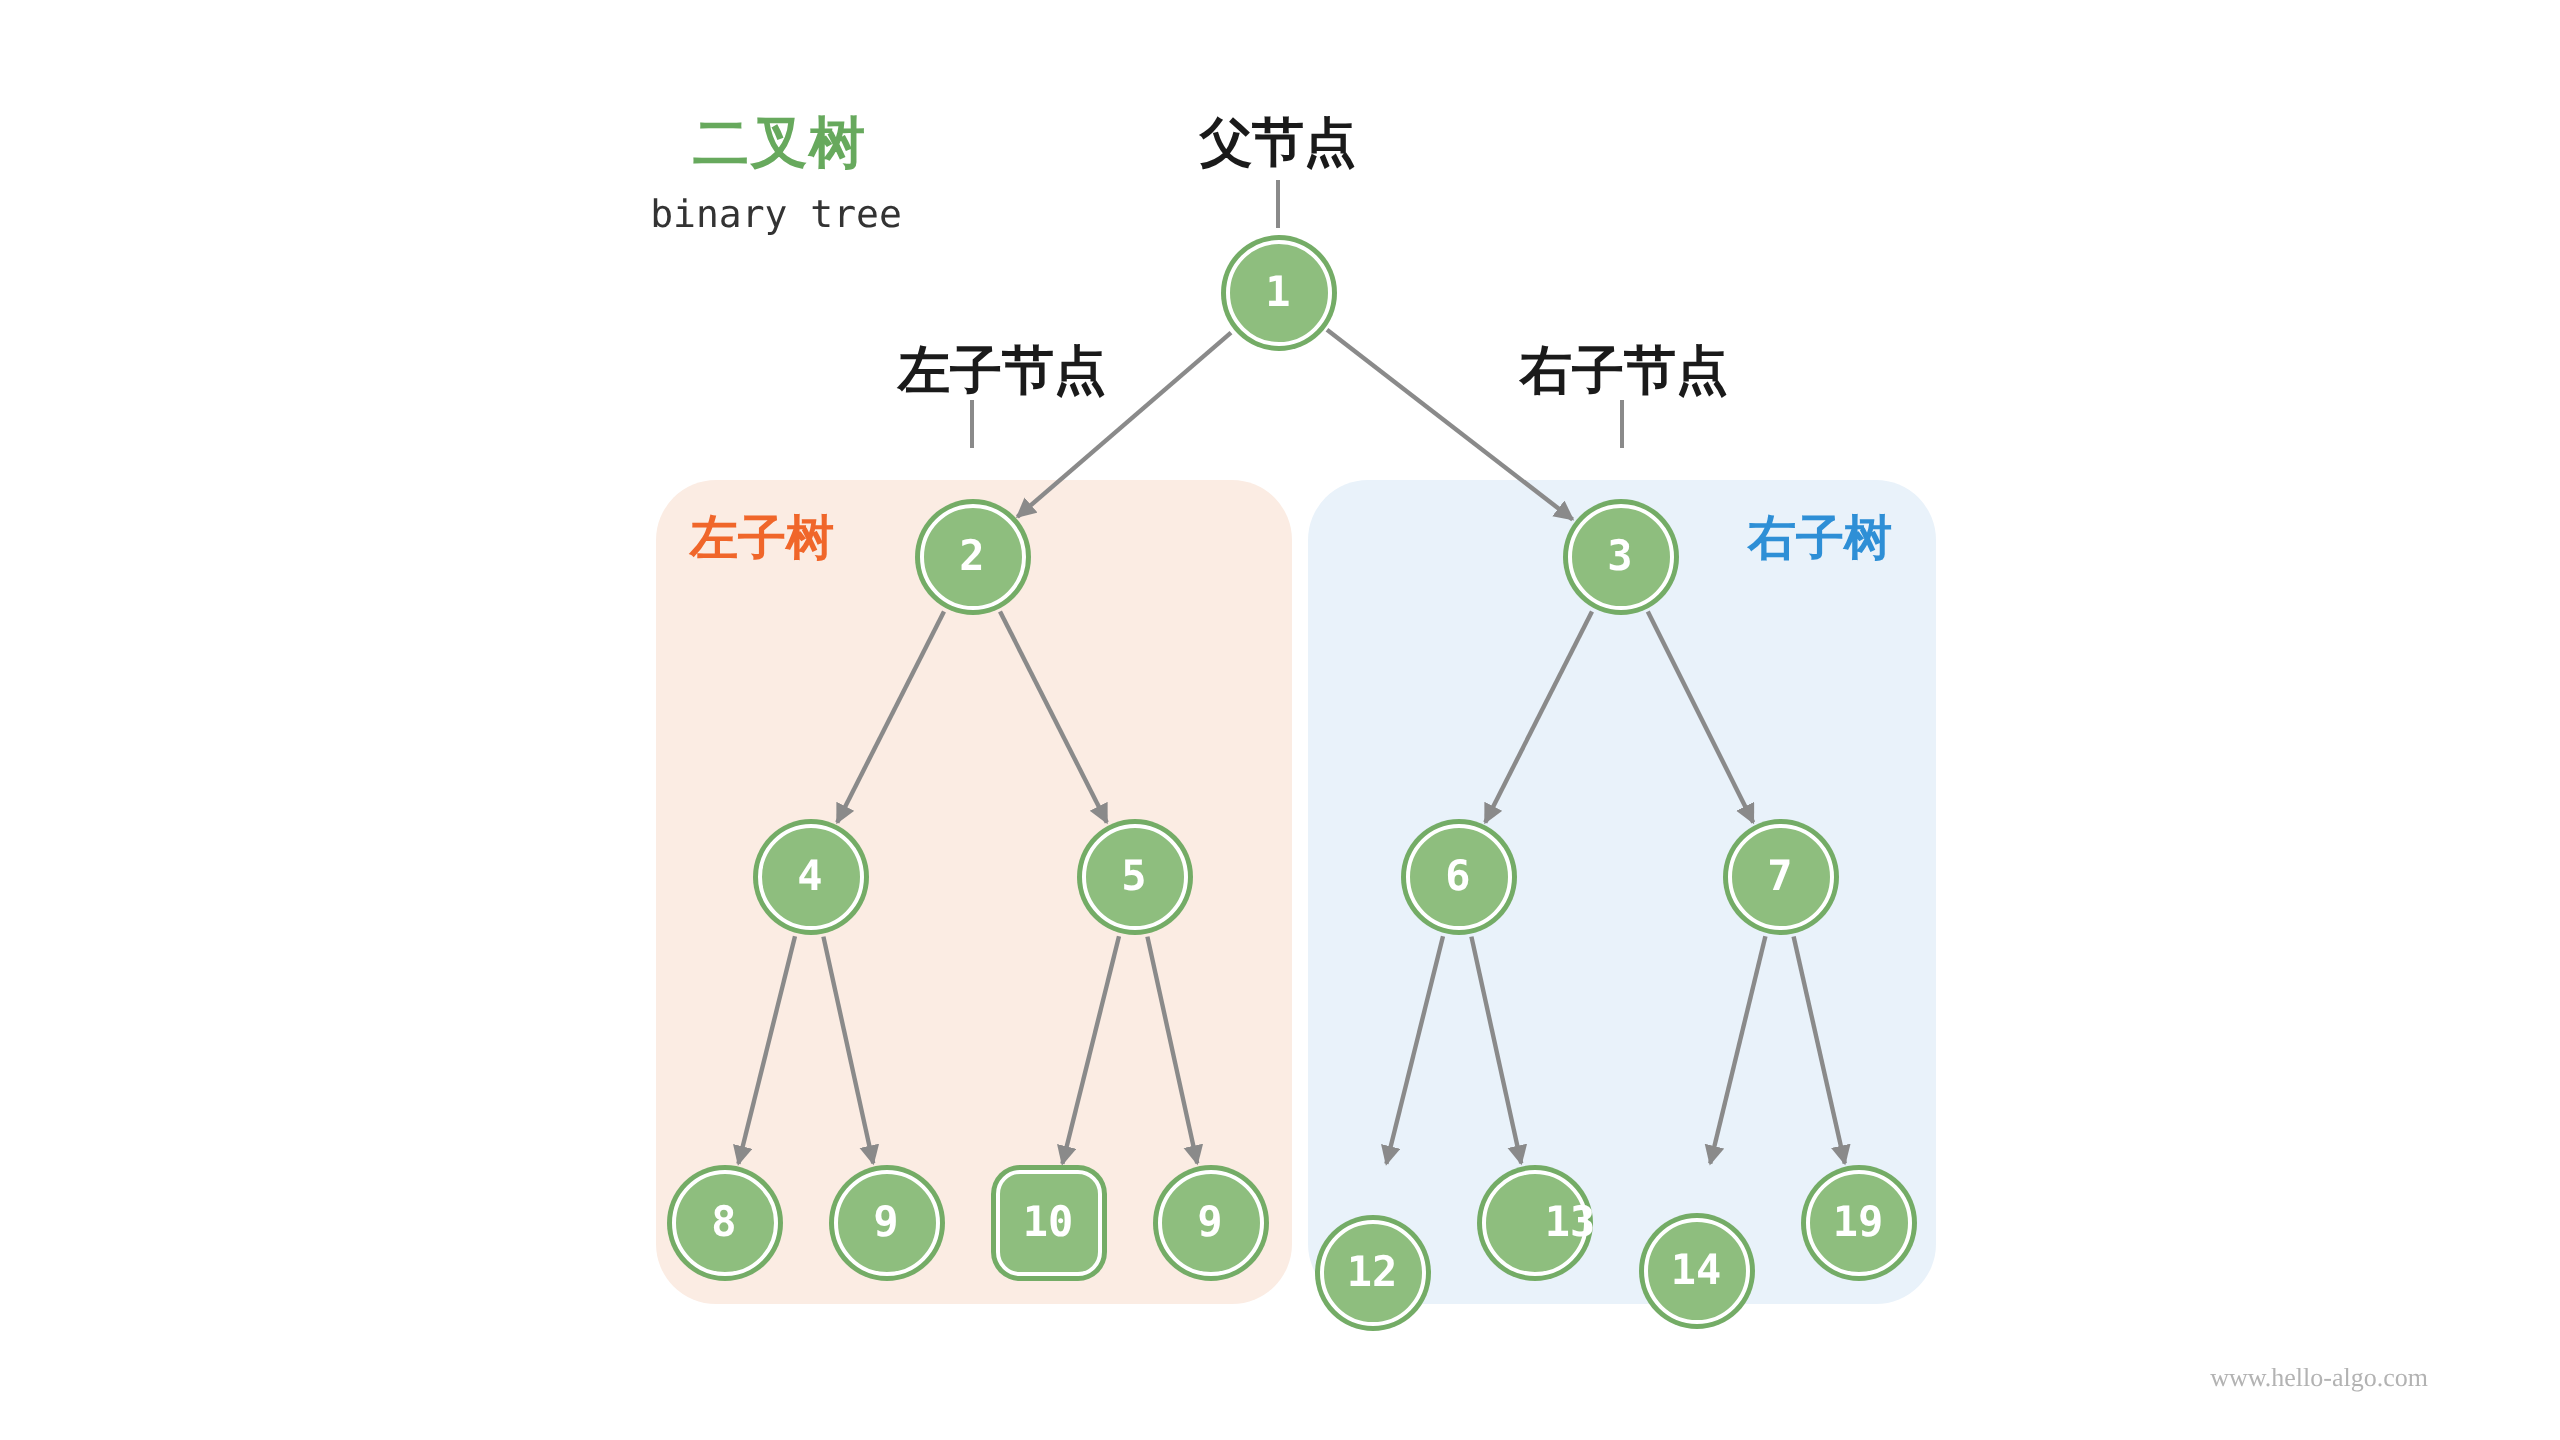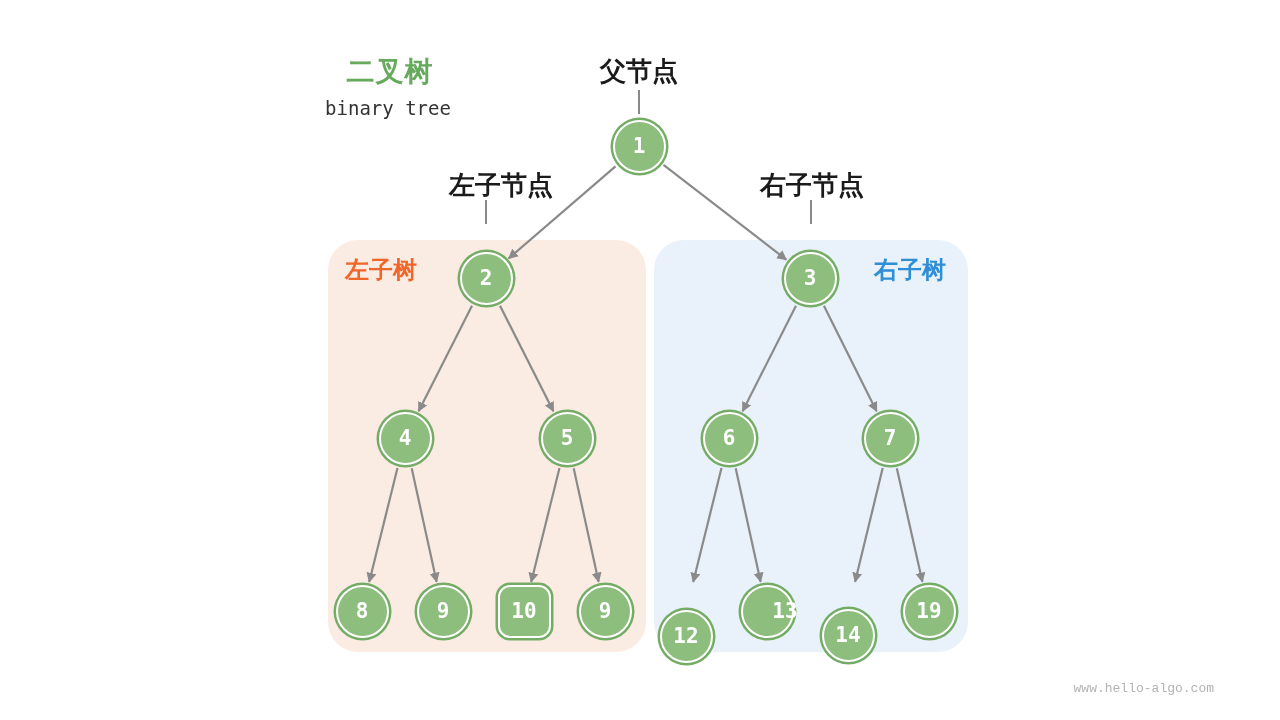--- a/index.html
+++ b/index.html
@@ -27,21 +27,21 @@
   .zh { font-weight: 700; color: var(--label-text, #1a1a1a); }
   .title-zh { left: 390px; top: 72px; font-size: 28px; color: var(--title-green, #67A95D); letter-spacing: 1px; }
   .title-en { left: 388px; top: 108px; font-family: "DejaVu Sans Mono", "Liberation Mono", monospace; font-size: 19px; color: #333333; }
   .parent-label { left: 639px; top: 71px; font-size: 26px; }
   .left-child-label { left: 486px; top: 185px; font-size: 26px; margin-left: 15px; }
   .right-child-label { left: 812px; top: 185px; font-size: 26px; }
   .left-subtree-label { left: 381px; top: 270px; font-size: 24px; color: var(--left-subtree, #F0662A); }
   .right-subtree-label { left: 910px; top: 270px; font-size: 24px; color: var(--right-subtree, #2E8FD6); }
   .watermark {
     position: absolute; right: 66px; top: 681px;
-    font-family: Liberation Mono, monospace;
+    font-family: Liberation Serif, serif;
     font-size: 13px; color: var(--watermark-gray, #B3B3B3); text-align: center;
   }
 </style>
 </head>
 <body>
 
 <div class="stage">
 
   <div id="panel-left" class="panel" style="left: 328px; top: 240px; width: 318px; height: 412px; background: rgb(251, 236, 227);"></div>
   <div id="panel-right" class="panel" style="left: 654px; top: 240px; width: 314px; height: 412px; background: rgb(233, 242, 250);"></div>

